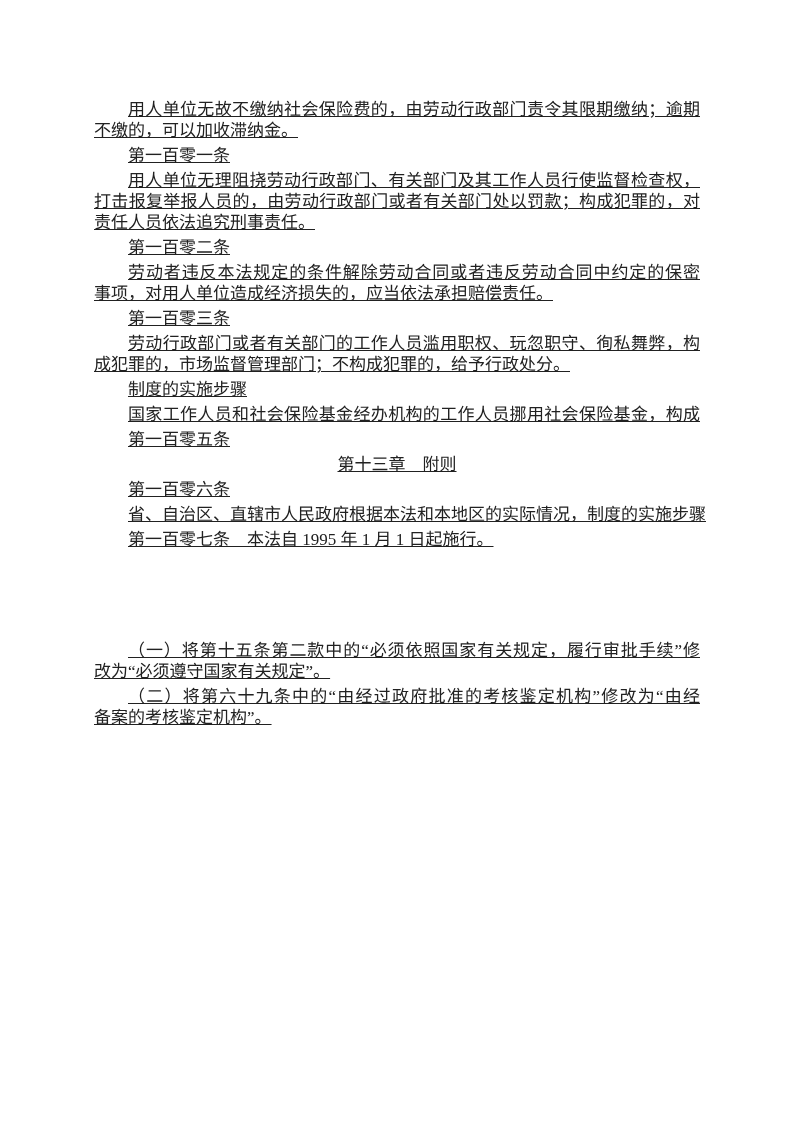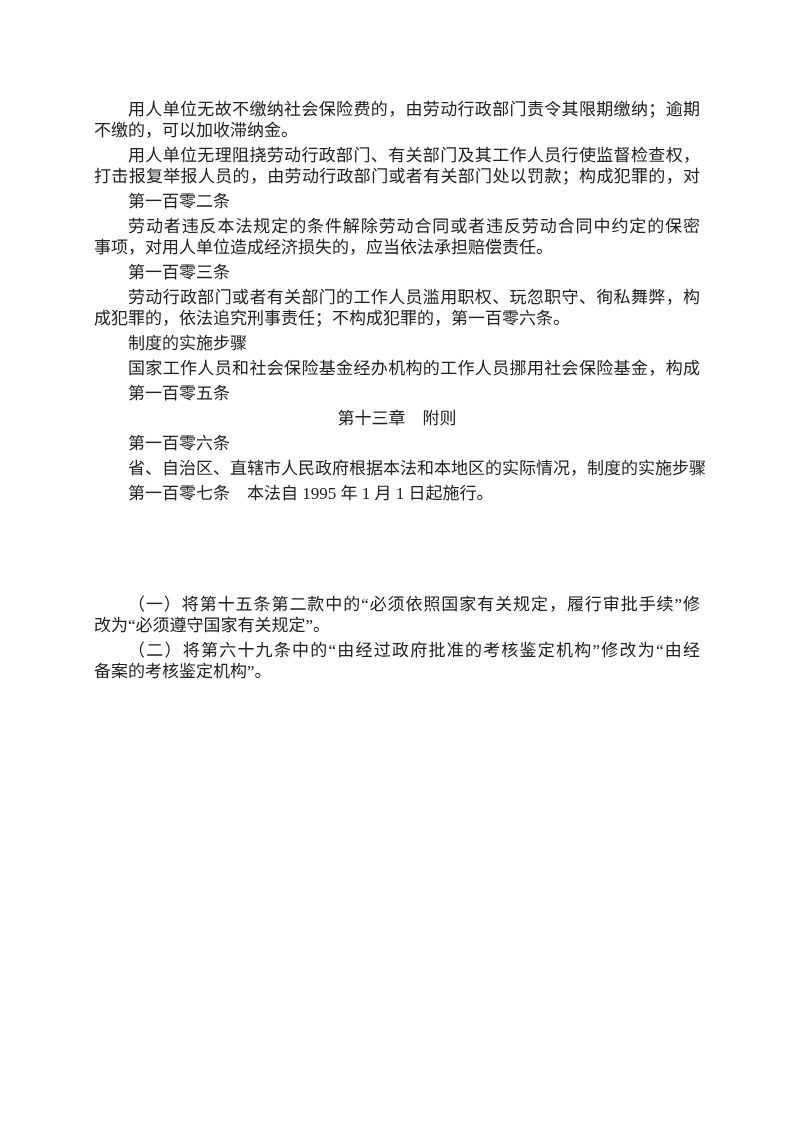--- a/index.html
+++ b/index.html
@@ -18,20 +18,21 @@
     font-size: 17px;
     line-height: 21px;
     color: #212121;
     overflow: hidden;
   }
   .block { margin-top: 4px; }
   .block:first-child { margin-top: 0; }
   .line {
     white-space: nowrap;
     text-align: left;
+    text-decoration: underline;
   }
   
   .line.fill {
     text-align: justify;
     text-align-last: justify;
     text-justify: inter-character;
   }
   .line.indent { text-indent: 34px; }
   .line.center {
     text-align: center;
@@ -41,36 +42,40 @@
 </style>
 </head>
 <body>
 
 <div class="page" style="background: rgb(255, 255, 255); color: rgb(33, 33, 33);">
     <div class="block">
       <div class="line indent fill">用人单位无故不缴纳社会保险费的，由劳动行政部门责令其限期缴纳；逾期</div>
       <div class="line">不缴的，可以加收滞纳金。</div>
     </div>
     <div class="block">
+      <div class="line indent">第一百零一条</div>
+    </div>
+    <div class="block">
       <div class="line indent fill">用人单位无理阻挠劳动行政部门、有关部门及其工作人员行使监督检查权，</div>
       <div class="line fill">打击报复举报人员的，由劳动行政部门或者有关部门处以罚款；构成犯罪的，对</div>
+      <div class="line">责任人员依法追究刑事责任。</div>
     </div>
     <div class="block">
       <div class="line indent">第一百零二条</div>
     </div>
     <div class="block">
       <div class="line indent fill">劳动者违反本法规定的条件解除劳动合同或者违反劳动合同中约定的保密</div>
       <div class="line">事项，对用人单位造成经济损失的，应当依法承担赔偿责任。</div>
     </div>
     <div class="block">
       <div class="line indent">第一百零三条</div>
     </div>
     <div class="block">
       <div class="line indent fill">劳动行政部门或者有关部门的工作人员滥用职权、玩忽职守、徇私舞弊，构</div>
-      <div class="line">成犯罪的，依法追究刑事责任；不构成犯罪的，第一百零六条。</div>
+      <div class="line">成犯罪的，市场监督管理部门；不构成犯罪的，给予行政处分。</div>
     </div>
     <div class="block">
       <div class="line indent">制度的实施步骤</div>
     </div>
     <div class="block">
       <div class="line indent fill">国家工作人员和社会保险基金经办机构的工作人员挪用社会保险基金，构成</div>
     </div>
     <div class="block">
       <div class="line indent">第一百零五条</div>
     </div>

